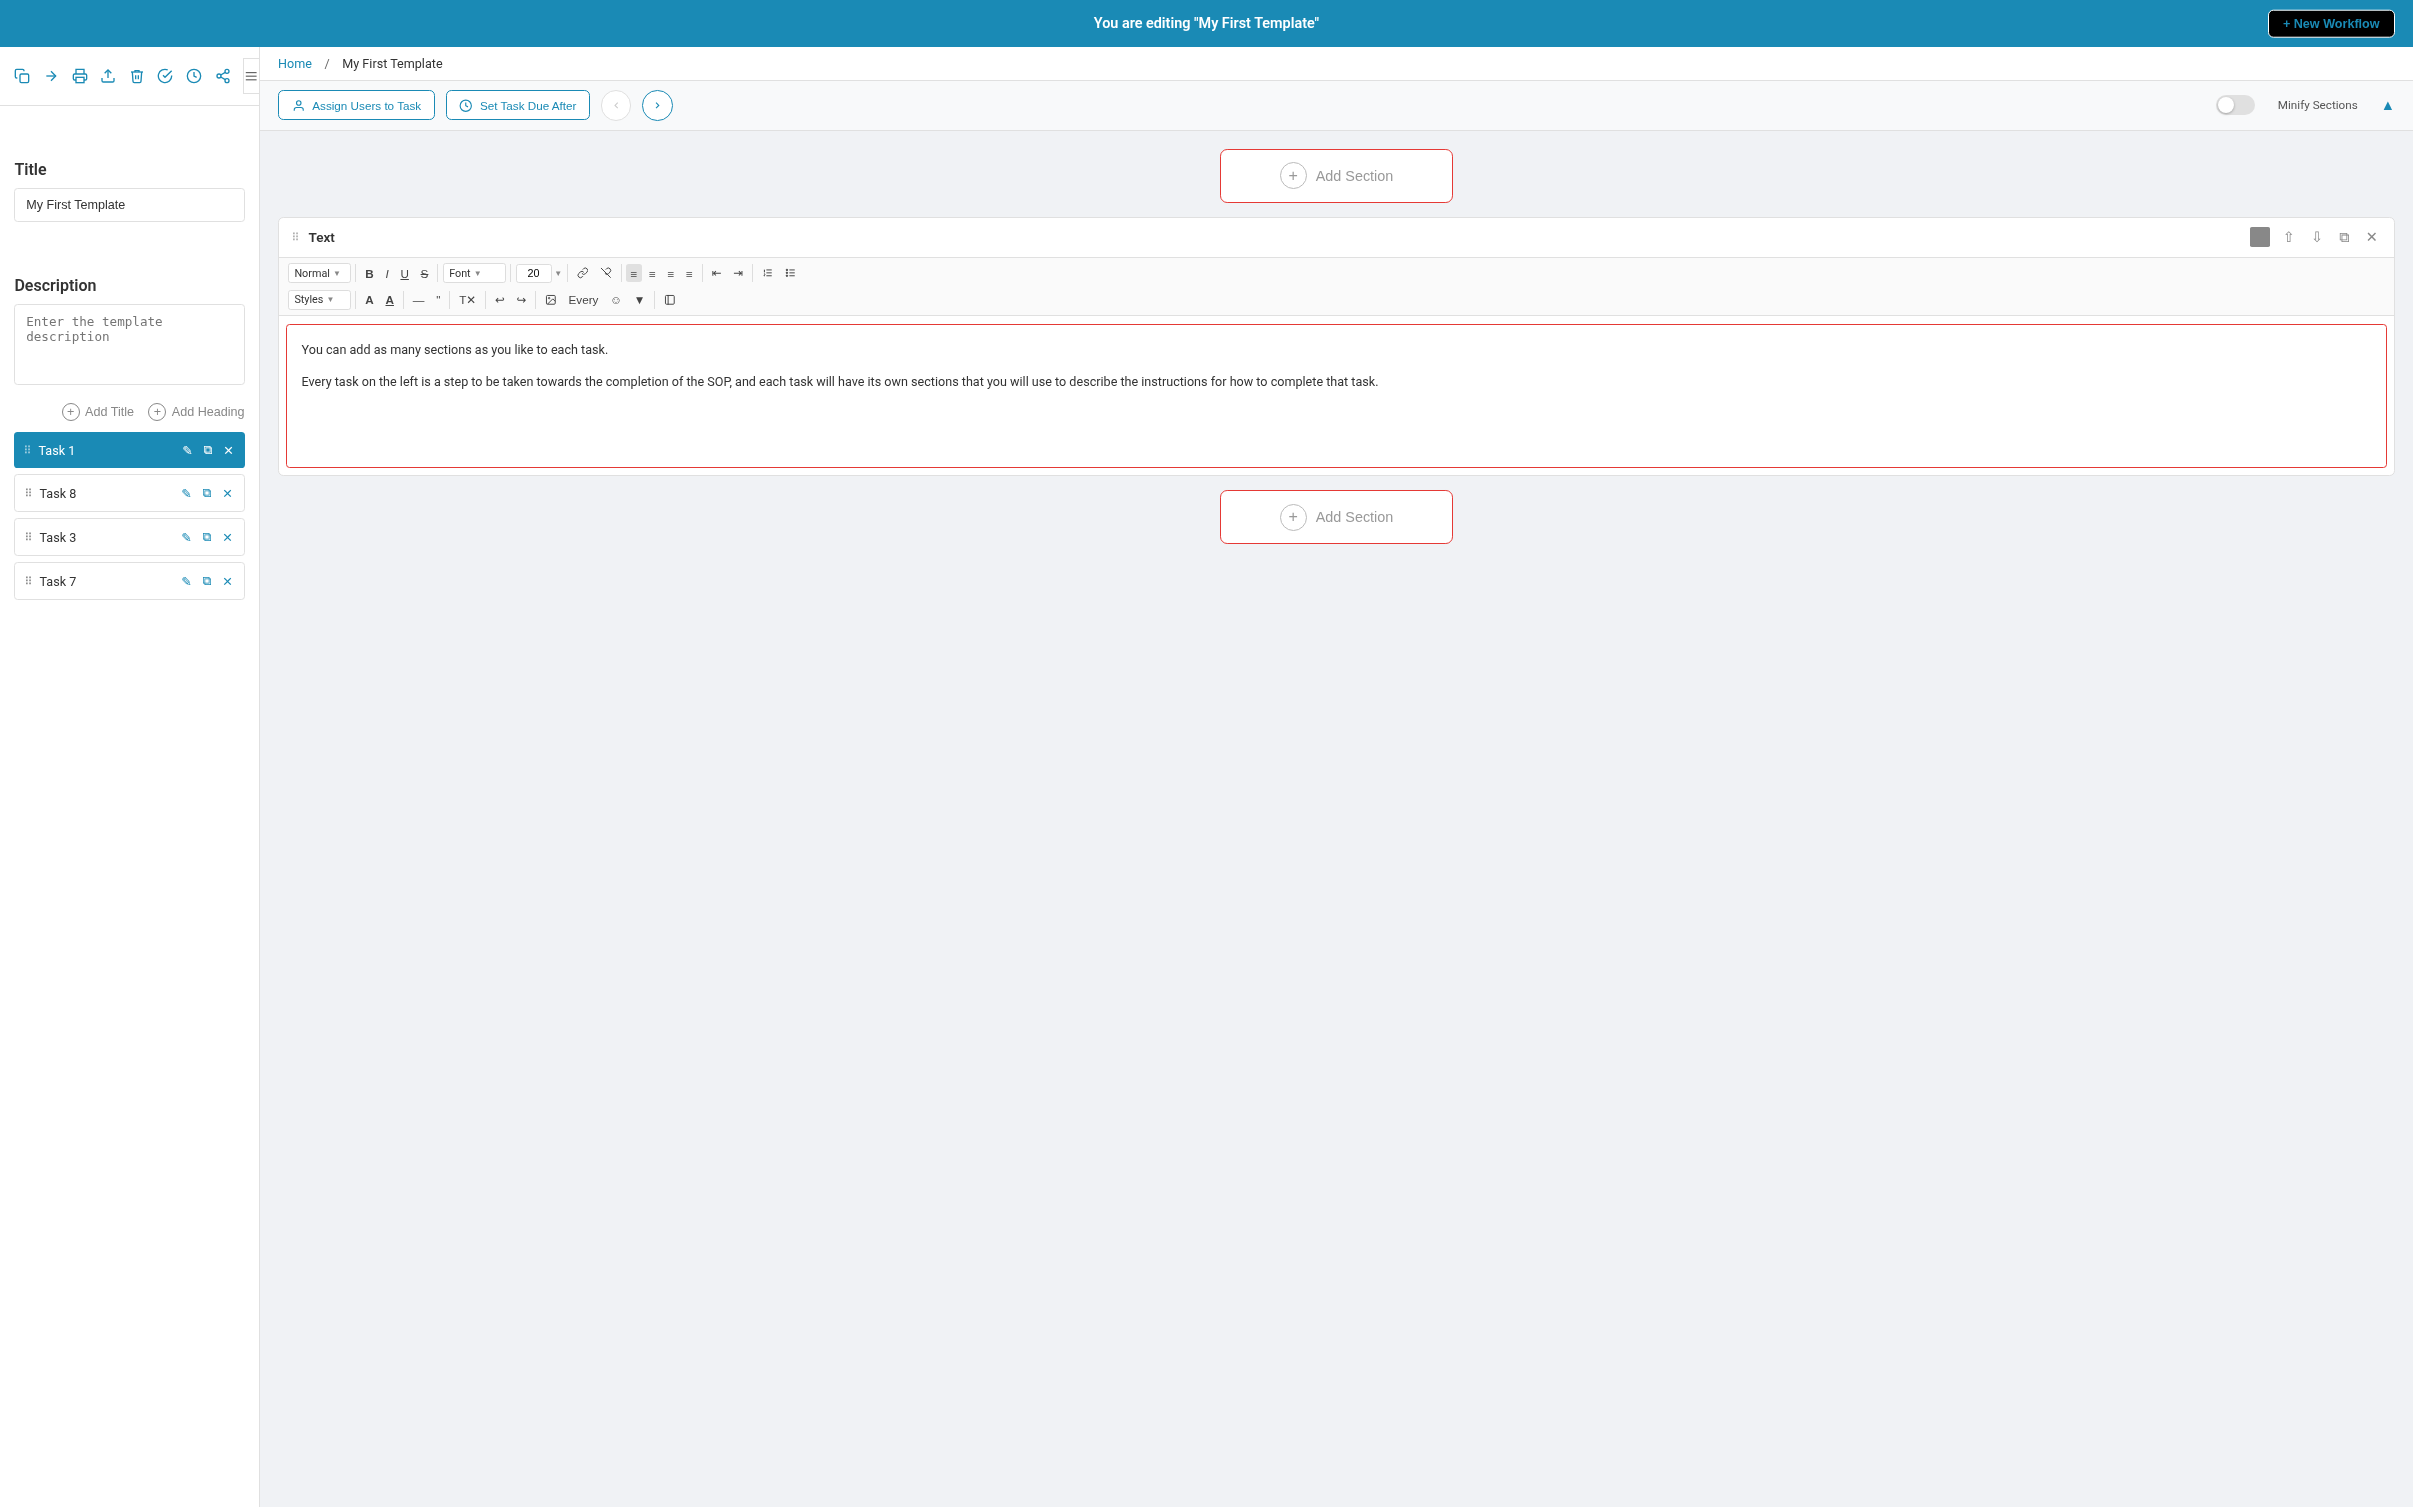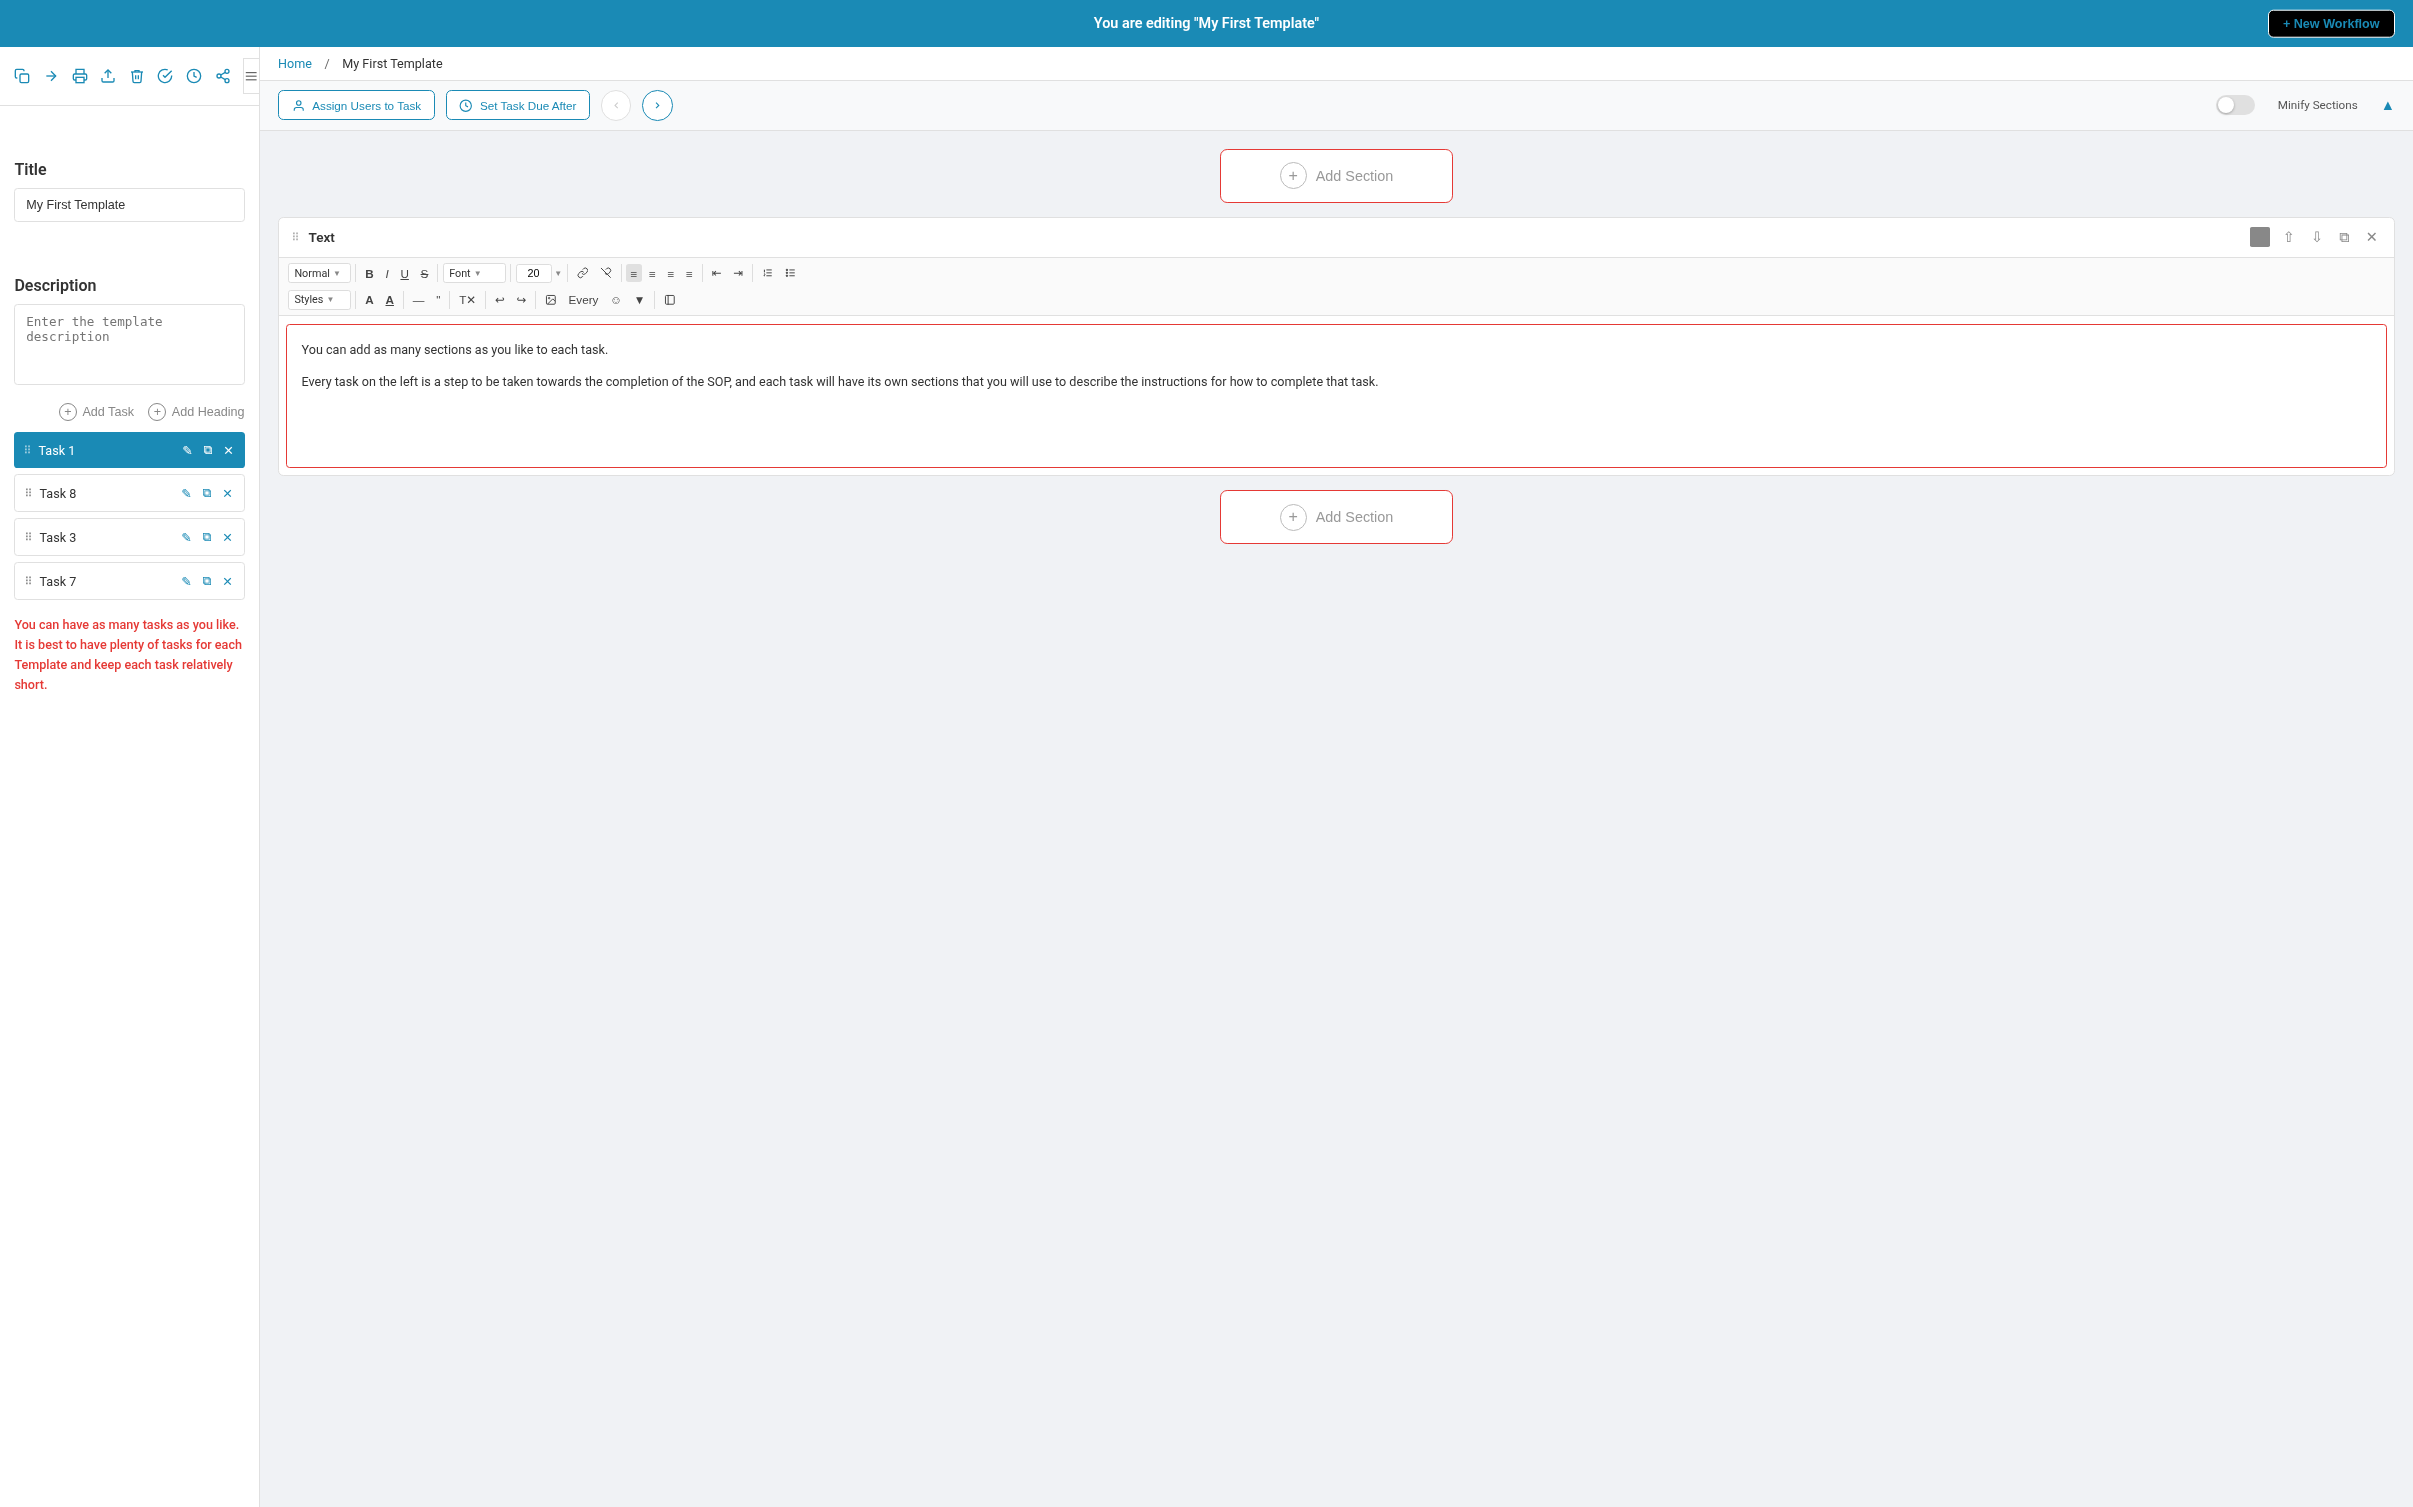--- a/index.html
+++ b/index.html
@@ -533,21 +533,21 @@
     <div class="left-content">
       <div class="field-label">Title</div>
       <input class="title-input" type="text" value="My First Template" style="">
 
       <div class="field-label">Description</div>
       <textarea class="desc-textarea" placeholder="Enter the template description" style=""></textarea>
 
       <div class="add-task-row">
         <button class="add-task-btn">
           <span class="plus-circle">+</span>
-          <span>Add Task</span>
+          <span>Add Title</span>
         </button>
         <button class="add-task-btn">
           <span class="plus-circle">+</span>
           <span>Add Heading</span>
         </button>
       </div>
 
       
       <div>
         <div class="task-item active">
@@ -581,21 +581,20 @@
           <span class="drag-handle">⠿</span>
           <span class="task-name">Task 7</span>
           <div class="task-actions">
             <button class="task-action-btn">✎</button>
             <button class="task-action-btn">⧉</button>
             <button class="task-action-btn">✕</button>
           </div>
         </div>
       </div>
 
-      <div class="hint-text">You can have as many tasks as you like. It is best to have plenty of tasks for each Template and keep each task relatively short.</div>
     </div>
   </div>
 
   <div class="right-panel">
 
     <div class="right-top-bar">
       <a class="breadcrumb-link">Home</a>
       <span class="breadcrumb-sep">/</span>
       <span class="breadcrumb-current">My First Template</span>
     </div>

